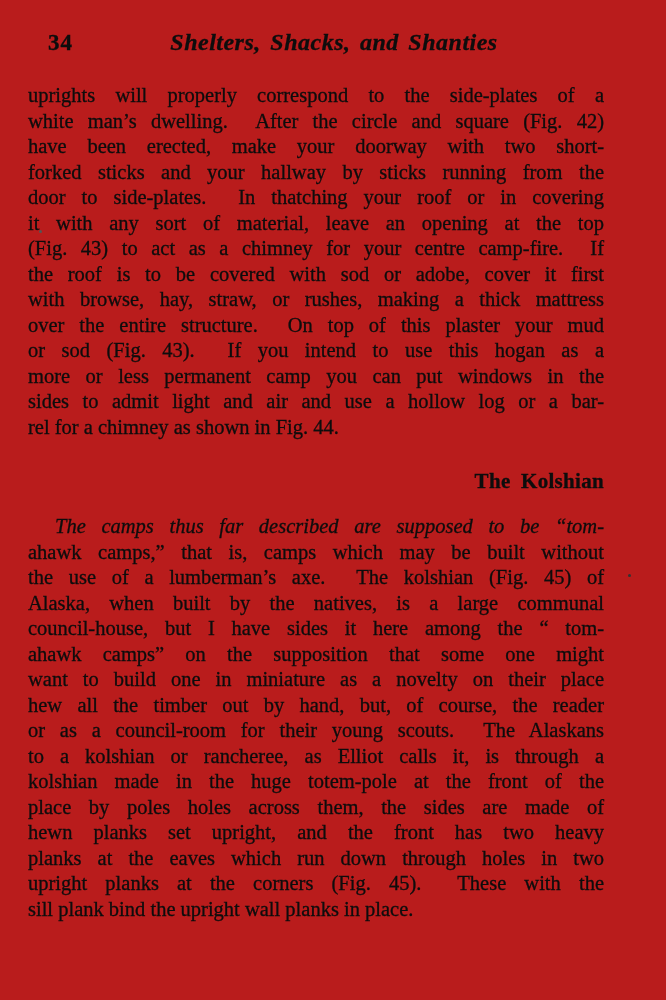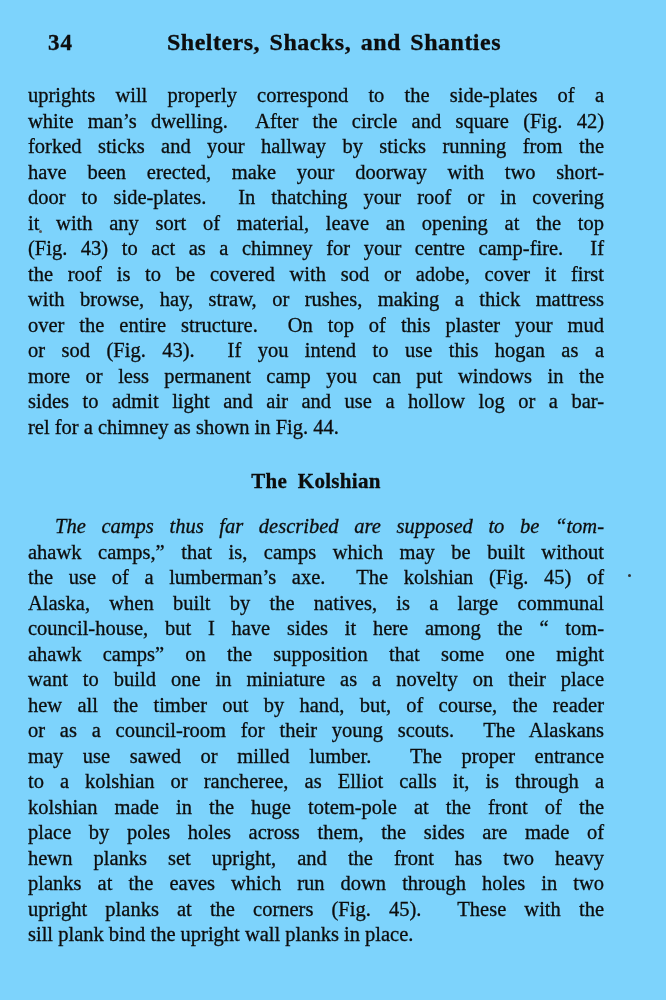--- a/index.html
+++ b/index.html
@@ -5,21 +5,21 @@
   html, body {
     margin: 0;
     padding: 0;
     background: #e8e8e6;
   }
   .page {
     position: relative;
     width: 666px;
     height: 1000px;
     margin: 0 auto;
-    background: #7dd3fc;
+    background: #b91c1c;
     color: #0d0d0d;
     font-family: "Liberation Serif", "DejaVu Serif", serif;
     overflow: hidden;
     -webkit-text-stroke: 0.3px currentColor;
   }
   .running-header {
     position: absolute;
     top: 29px;
     left: 46px;
     width: 576px;
@@ -30,20 +30,21 @@
     left: 2px;
     top: 1px;
     font-size: 23px;
     font-weight: bold;
     letter-spacing: 1px;
   }
   .running-title {
     text-align: center;
     font-size: 24px;
     font-weight: bold;
+    font-style: italic;
     letter-spacing: 0.5px;
     word-spacing: 3px;
   }
   .text-block {
     position: absolute;
     top: 83px;
     left: 28px;
     width: 576px;
   }
   .line {
@@ -61,21 +62,21 @@
   .line.indent {
     text-indent: 27px;
     font-style: italic;
   }
   .section-heading {
     margin-top: 28px;
     margin-bottom: 20px;
     font-size: 21px;
     line-height: 26px;
     font-weight: bold;
-    text-align: center;
+    text-align: right;
     word-spacing: 5px;
     letter-spacing: 0.3px;
   }
   .speck {
     position: absolute;
     background: #555;
     border-radius: 50%;
   }
   .speck-1 { left: 39px;  top: 230px; width: 3px; height: 3px; }
   .speck-2 { left: 392px; top: 226px; width: 2px; height: 2px; }
@@ -89,22 +90,22 @@
   <div class="running-header">
     <span class="page-number">34</span>
     <div class="running-title">Shelters, Shacks, and Shanties</div>
   </div>
 
   <div class="text-block">
 
     <div>
       <div class="line">uprights will properly correspond to the side-plates of a</div>
       <div class="line">white man’s dwelling.&nbsp; After the circle and square (Fig. 42)</div>
+      <div class="line">have been erected, make your doorway with two short-</div>
       <div class="line">forked sticks and your hallway by sticks running from the</div>
-      <div class="line">have been erected, make your doorway with two short-</div>
       <div class="line">door to side-plates.&nbsp; In thatching your roof or in covering</div>
       <div class="line">it with any sort of material, leave an opening at the top</div>
       <div class="line">(Fig. 43) to act as a chimney for your centre camp-fire.&nbsp; If</div>
       <div class="line">the roof is to be covered with sod or adobe, cover it first</div>
       <div class="line">with browse, hay, straw, or rushes, making a thick mattress</div>
       <div class="line">over the entire structure.&nbsp; On top of this plaster your mud</div>
       <div class="line">or sod (Fig. 43).&nbsp; If you intend to use this hogan as a</div>
       <div class="line">more or less permanent camp you can put windows in the</div>
       <div class="line">sides to admit light and air and use a hollow log or a bar-</div>
       <div class="line last">rel for a chimney as shown in Fig. 44.</div>
@@ -115,21 +116,20 @@
     <div>
       <div class="line indent">The camps thus far described are supposed to be “tom-</div>
       <div class="line">ahawk camps,” that is, camps which may be built without</div>
       <div class="line">the use of a lumberman’s axe.&nbsp; The kolshian (Fig. 45) of</div>
       <div class="line">Alaska, when built by the natives, is a large communal</div>
       <div class="line">council-house, but I have sides it here among the “ tom-</div>
       <div class="line">ahawk camps” on the supposition that some one might</div>
       <div class="line">want to build one in miniature as a novelty on their place</div>
       <div class="line">hew all the timber out by hand, but, of course, the reader</div>
       <div class="line">or as a council-room for their young scouts.&nbsp; The Alaskans</div>
-      <div class="line">may use sawed or milled lumber.&nbsp; The proper entrance</div>
       <div class="line">to a kolshian or rancheree, as Elliot calls it, is through a</div>
       <div class="line">kolshian made in the huge totem-pole at the front of the</div>
       <div class="line">place by poles holes across them, the sides are made of</div>
       <div class="line">hewn planks set upright, and the front has two heavy</div>
       <div class="line">planks at the eaves which run down through holes in two</div>
       <div class="line">upright planks at the corners (Fig. 45).&nbsp; These with the</div>
       <div class="line last">sill plank bind the upright wall planks in place.</div>
     </div>
 
   </div>

